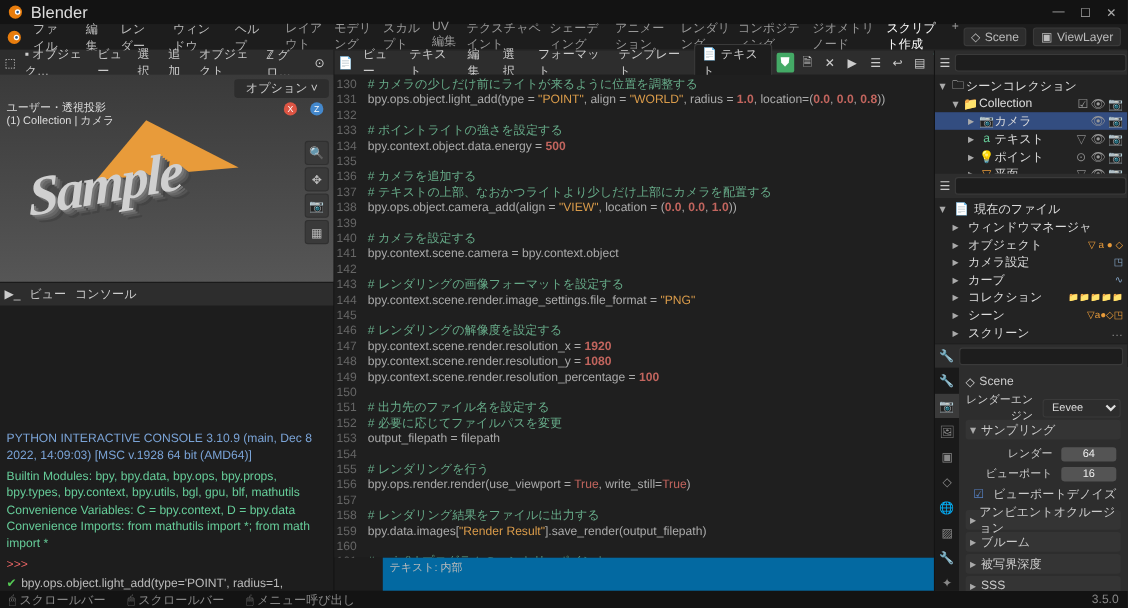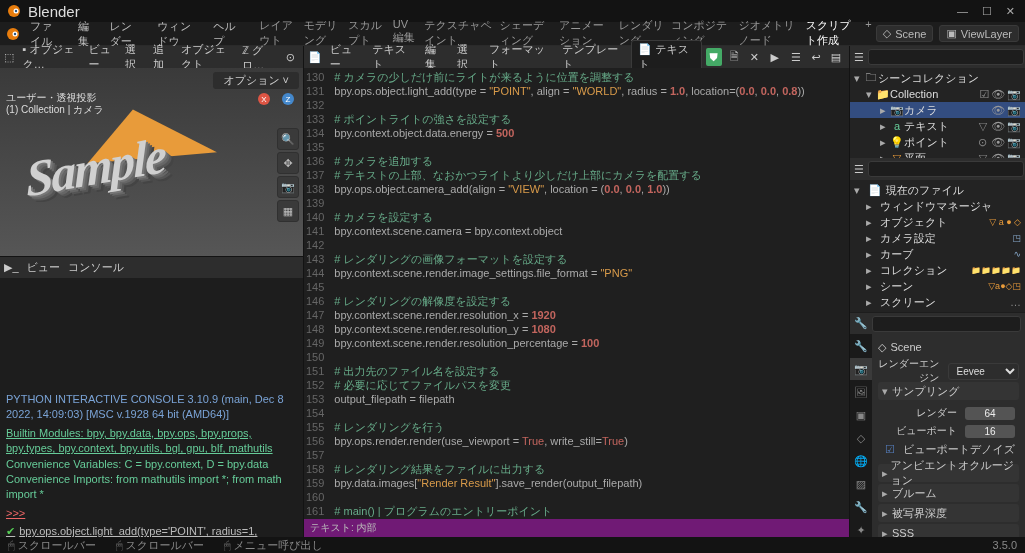--- a/index.html
+++ b/index.html
@@ -30,37 +30,37 @@
 .gizmo-dot { position: absolute; width: 12px; height: 12px; border-radius: 50%; font-size: 8px; color: #fff; display: flex; align-items: center; justify-content: center; }
 .tool-icons { position: absolute; right: 4px; top: 60px; display: flex; flex-direction: column; gap: 2px; }
 .tool-icons span { width: 22px; height: 22px; background: #3a3a3a; border-radius: 3px; display: flex; align-items: center; justify-content: center; color: #bbb; cursor: pointer; border: 1px solid #303030; }
 .console-header { height: 22px; background: #2d2d2d; display: flex; align-items: center; padding: 0 4px; gap: 8px; font-size: 10px; color: #ccc; border-top: 1px solid #131313; }
 .console-area { background: #1d1d1d; padding: 4px 6px; font-family: 'Consolas', monospace; font-size: 10px; line-height: 1.4; overflow: hidden; color: #888; }
 .console-area .intro { color: #7aa3d6; }
 .console-area .green { color: #6c9; }
 .console-area .prompt { color: #e66; }
 .console-area .check { color: #5c5; margin-right: 4px; }
 .console-area .result { color: #bbb; }
-.console-area .row { margin-top: 3px; text-decoration: underline; }
+.console-area .row { margin-top: 3px; }
 
 .mid-col { display: flex; flex-direction: column; border-right: 1px solid #131313; }
 .text-header { height: 22px; background: #2d2d2d; display: flex; align-items: center; padding: 0 4px; gap: 4px; font-size: 10px; color: #ccc; }
 .text-header .item { padding: 0 4px; cursor: pointer; }
 .text-header .dropdown { background: #1d1d1d; border: 1px solid #3a3a3a; padding: 1px 6px; border-radius: 3px; }
 .text-header .icon-btn { width: 18px; height: 18px; display: flex; align-items: center; justify-content: center; cursor: pointer; border-radius: 2px; }
 .text-header .right-icons { margin-left: auto; display: flex; gap: 2px; }
 .code-editor { flex: 1; background: #1f1f1f; overflow: hidden; font-family: 'Consolas', monospace; font-size: 10px; line-height: 14px; display: flex; }
 .gutter { background: #1f1f1f; color: #666; text-align: left; padding: 2px 6px 2px 2px; }
 .code-lines { padding: 2px 4px; white-space: pre; }
 .code-lines .c { color: #6a8; }
 .code-lines .s { color: #d99b4a; }
 .code-lines .n { color: #c2655e; font-weight: bold; }
 .code-lines .k { color: #c2655e; }
 .code-lines .f { color: #aaa; }
-.text-footer { height: 18px; background: #701a75; color: #bbb; font-size: 10px; padding: 2px 6px; }
+.text-footer { height: 30px; background: #0369a1; color: #bbb; font-size: 10px; padding: 2px 6px; margin-left: 44px; }
 
 .right-col { display: flex; flex-direction: column; background: #2d2d2d; }
 .outliner-header { height: 22px; background: #2d2d2d; display: flex; align-items: center; padding: 0 4px; gap: 4px; }
 .outliner-header input { flex: 1; background: #1d1d1d; border: 1px solid #3a3a3a; border-radius: 3px; color: #888; padding: 1px 16px 1px 6px; font-size: 10px; height: 16px; }
 .outliner { background: #232323; padding: 2px 0; max-height: 90px; overflow: hidden; font-size: 10px; }
 .outliner .row { display: flex; align-items: center; height: 16px; padding-left: 4px; }
 .outliner .row .tri { width: 10px; color: #aaa; }
 .outliner .row .icon { width: 14px; text-align: center; }
 .outliner .row .label { flex: 1; color: #ddd; }
 .outliner .row .vis { display: flex; gap: 2px; color: #999; padding-right: 4px; }

